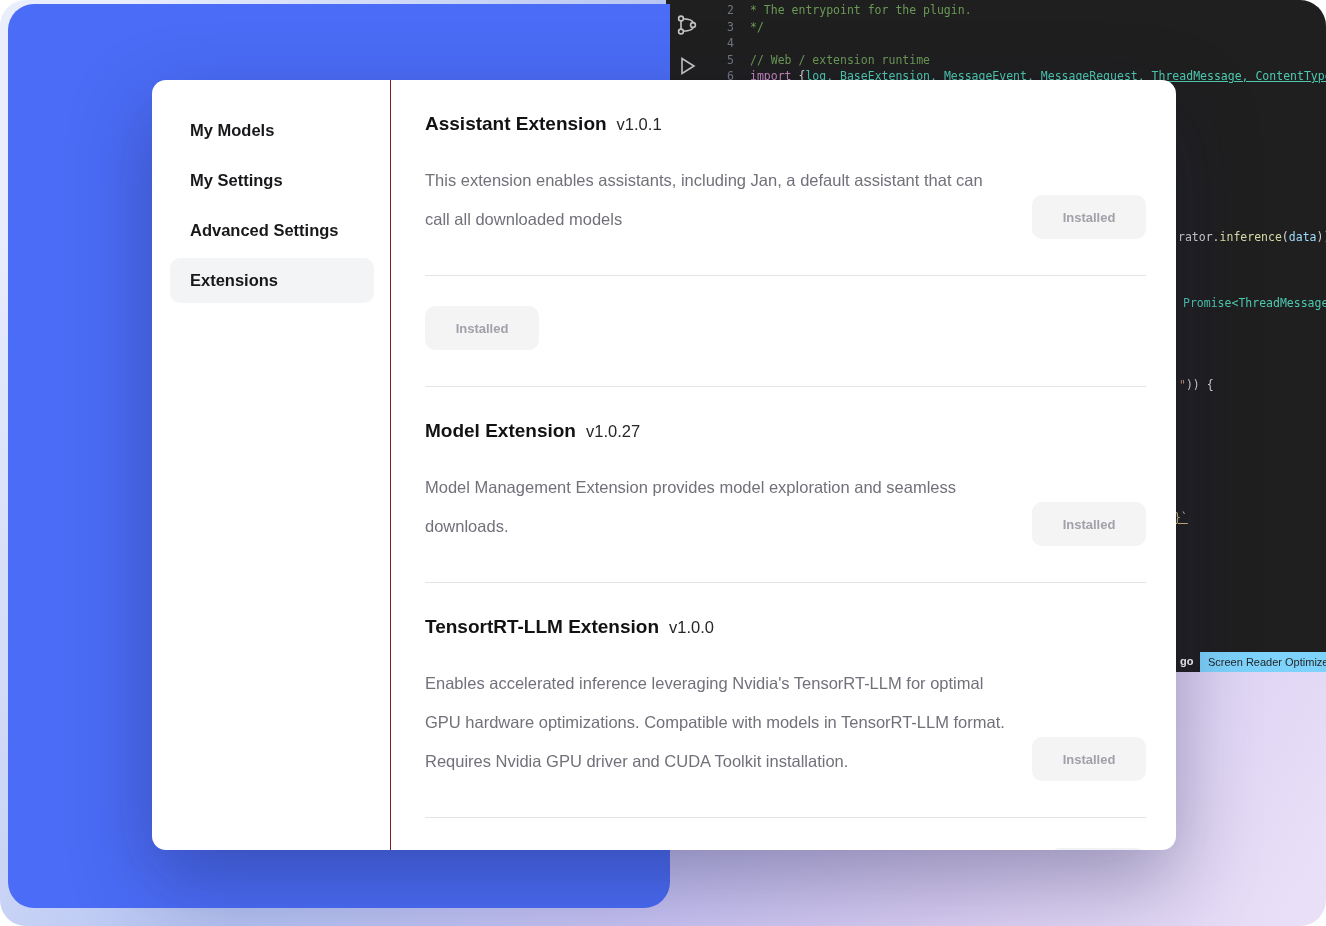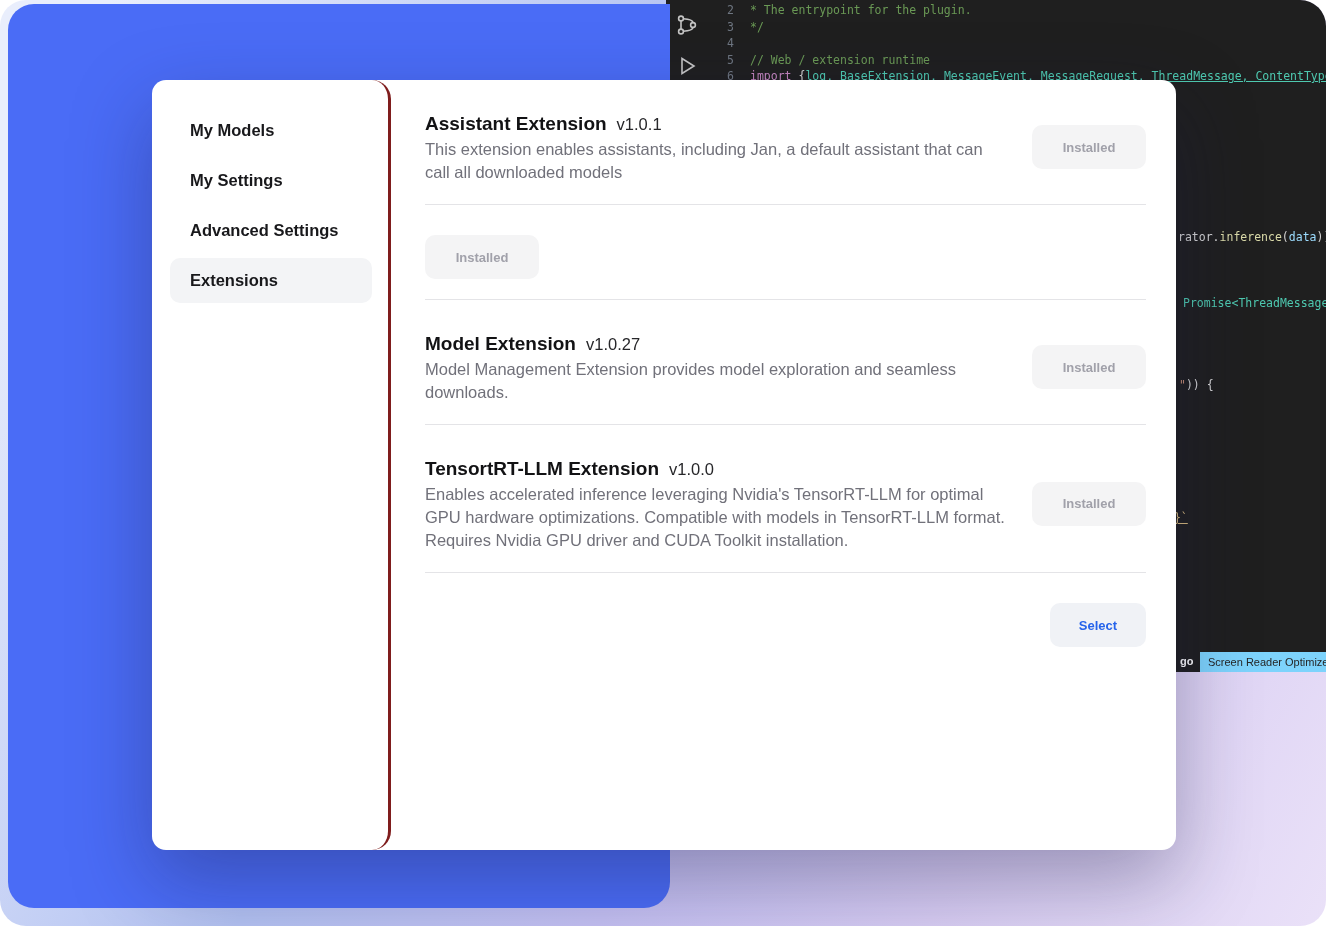--- a/index.html
+++ b/index.html
@@ -29,33 +29,33 @@
   .status-item{position:absolute;left:534px;top:0;right:0;bottom:0;background:#7dd3fc;color:#262626;
     display:flex;align-items:center;padding:0 8px;cursor:pointer;white-space:nowrap;overflow:hidden;}
 
   
   .blue-panel{position:absolute;left:8px;top:4px;width:662px;height:904px;background:#4a6cf6;
     border-radius:26px 0 26px 26px;}
 
   
   .modal{position:absolute;left:152px;top:80px;width:1024px;height:770px;background:#ffffff;
     border-radius:14px;box-shadow:0 30px 80px rgba(25,25,70,.35);display:flex;overflow:hidden;}
-  .sidebar{width:239px;flex:none;box-sizing:border-box;border-right:3px solid #7f1d1d;
-    padding:28px 16px 0 18px;border-radius:19px;}
+  .sidebar{width:239px;flex:none;box-sizing:border-box;border-right:1px solid #7f1d1d;
+    padding:28px 16px 0 18px;}
   .side-item{height:45px;display:flex;align-items:center;padding:0 20px;border-radius:10px;
     font-weight:700;font-size:16.5px;color:#18181b;margin-bottom:5px;cursor:pointer;}
   .side-item.active{background:#f3f4f6;}
   .content{flex:1;padding:0 30px 0 34px;overflow:hidden;}
-  .row{display:flex;justify-content:space-between;align-items:center;
-    padding:30px 0 20px;border-bottom:1px solid #e4e4e7;}
+  .row{display:flex;justify-content:space-between;align-items:flex-end;
+    padding:30px 0 36px;border-bottom:1px solid #e4e4e7;}
   .row.last{border-bottom:none;padding-bottom:10px;}
   .row-text{max-width:580px;}
   .row-title{margin:0;font-size:19px;line-height:28px;font-weight:700;color:#121214;}
   .row-version{font-size:16.5px;font-weight:400;color:#27272a;margin-left:10px;}
-  .row-desc{margin-top:0;font-size:16.5px;line-height:23px;color:#71717a;}
+  .row-desc{margin-top:23px;font-size:16.5px;line-height:39px;color:#71717a;}
   .link{color:#3b82f6;cursor:pointer;}
   .btn{flex:none;min-width:114px;height:44px;border:none;border-radius:10px;background:#f4f4f5;
     color:#a1a1aa;font-size:13px;font-weight:600;font-family:inherit;cursor:pointer;padding:0 18px;}
   .btn.select{min-width:96px;background:#f0f2f6;color:#2563eb;font-weight:700;}
 </style>
 </head>
 <body>
 
 <div class="canvas">
 

